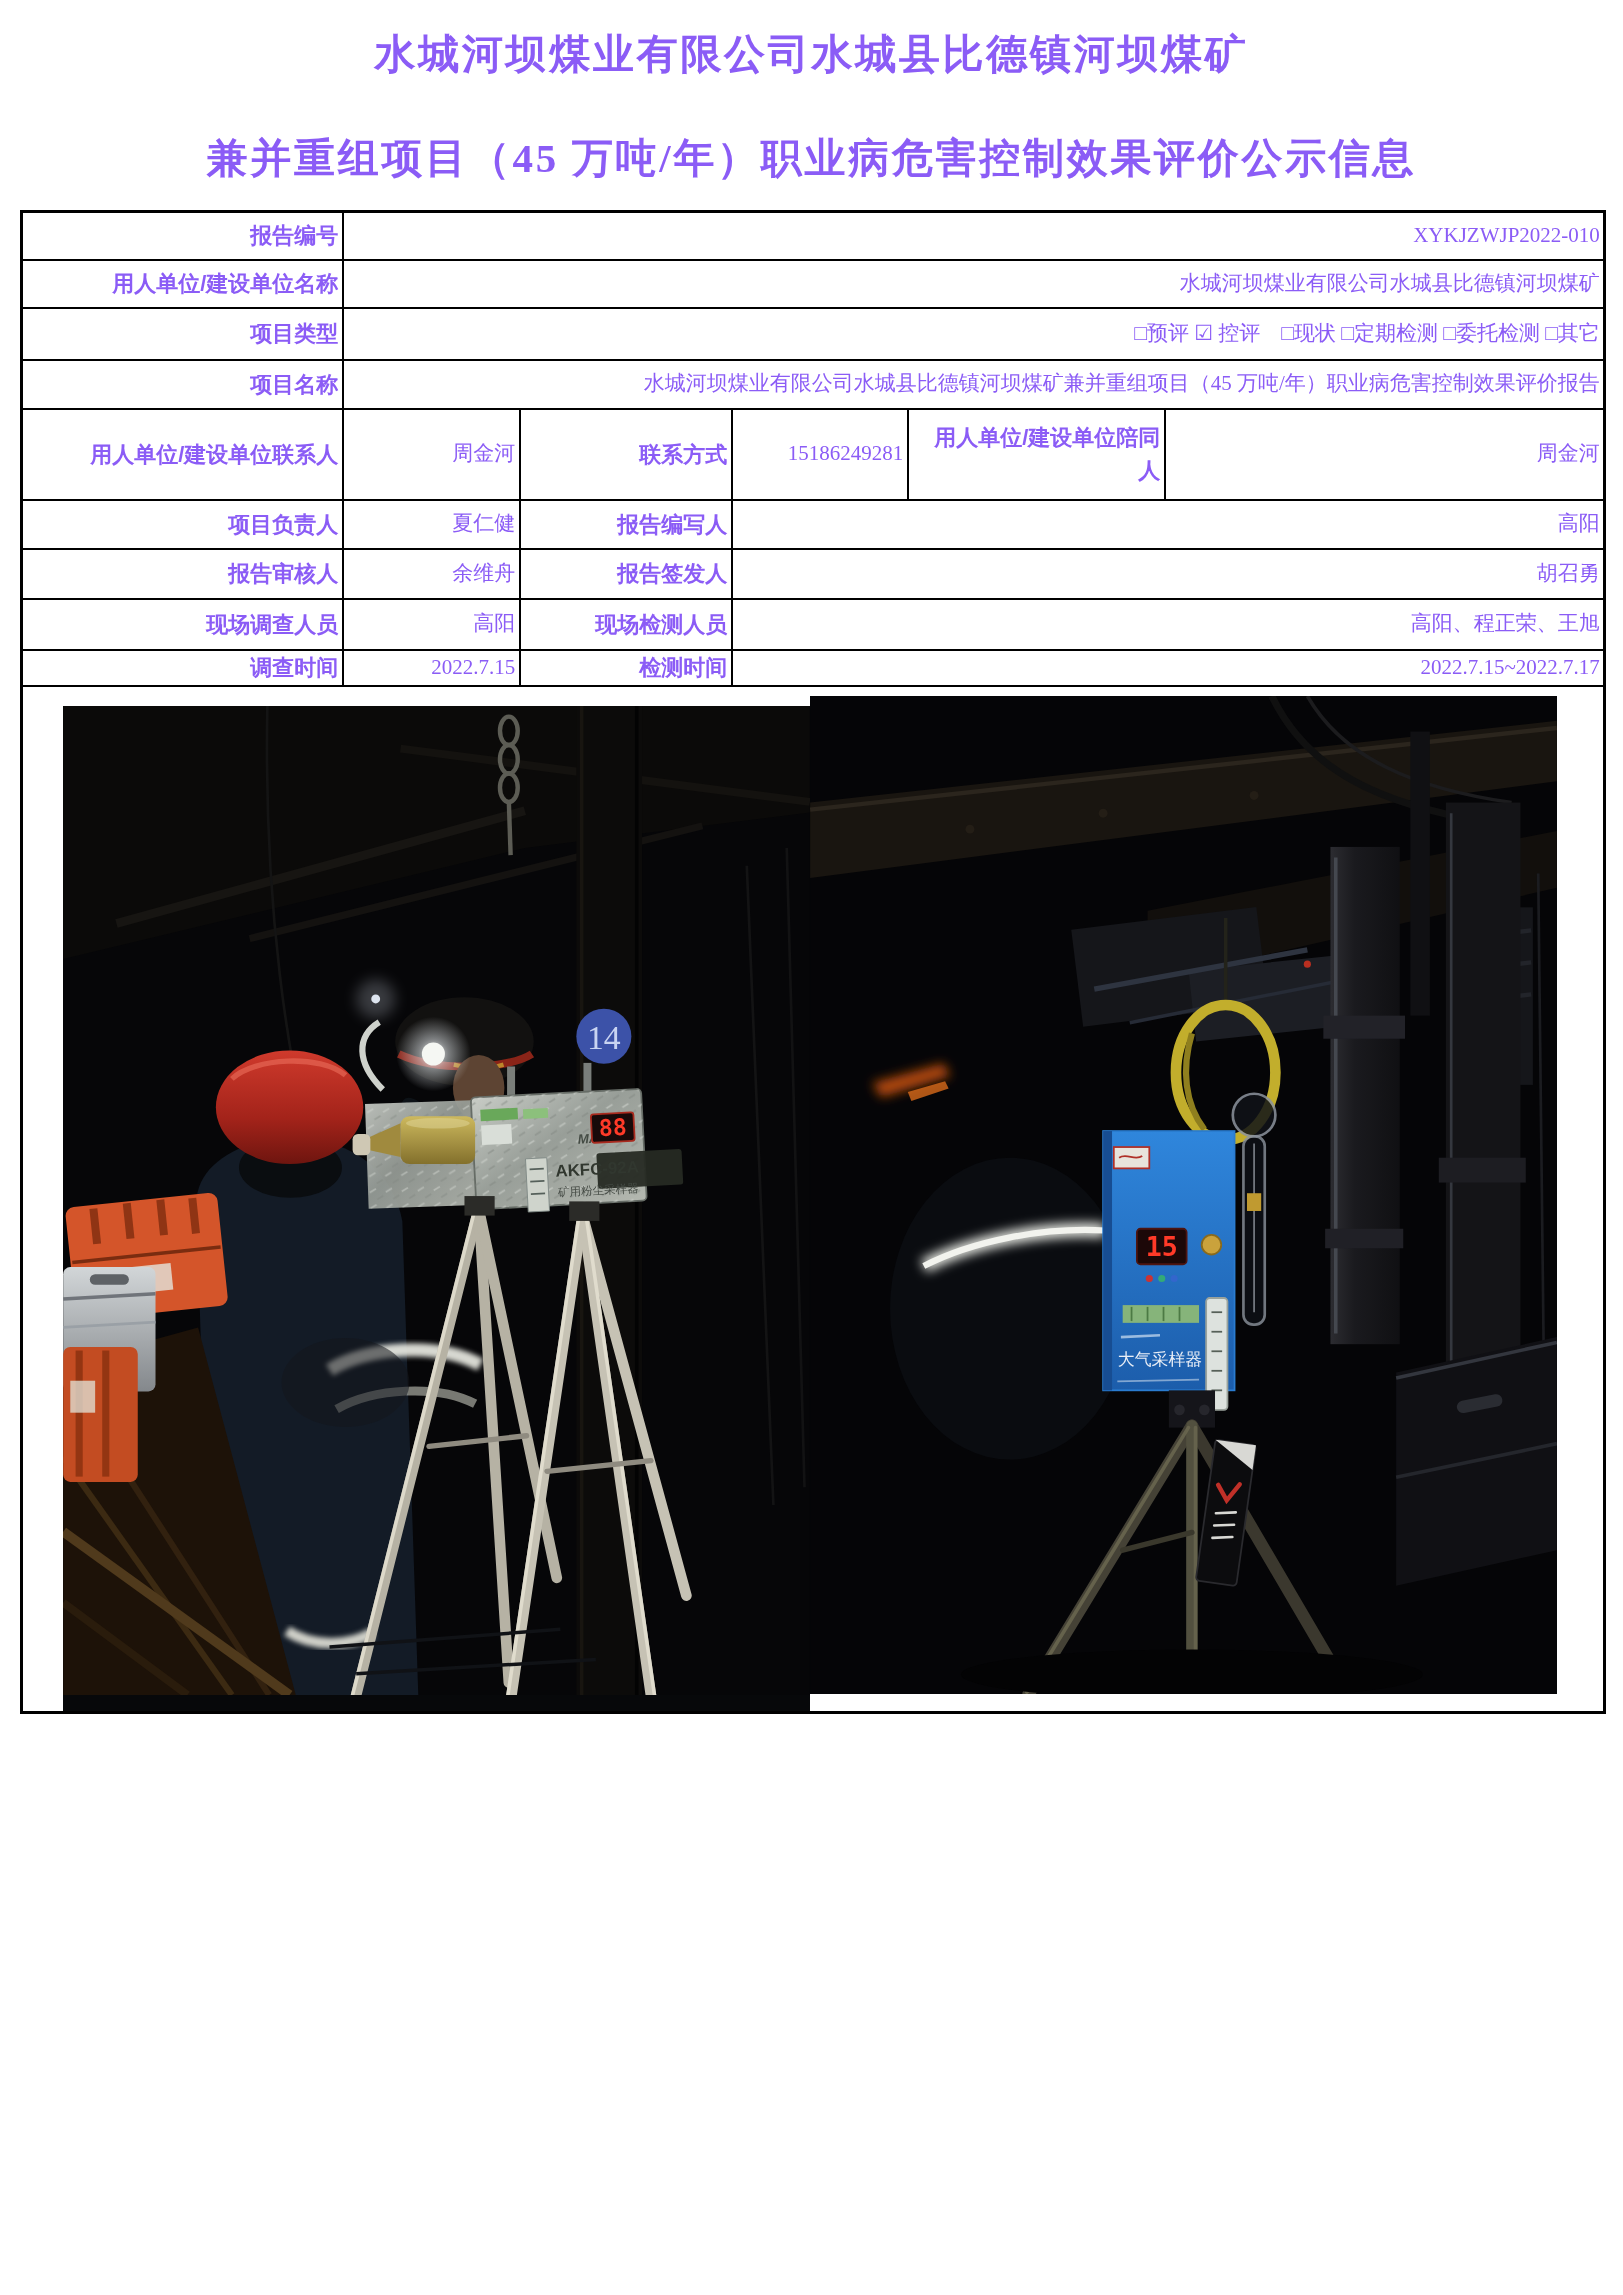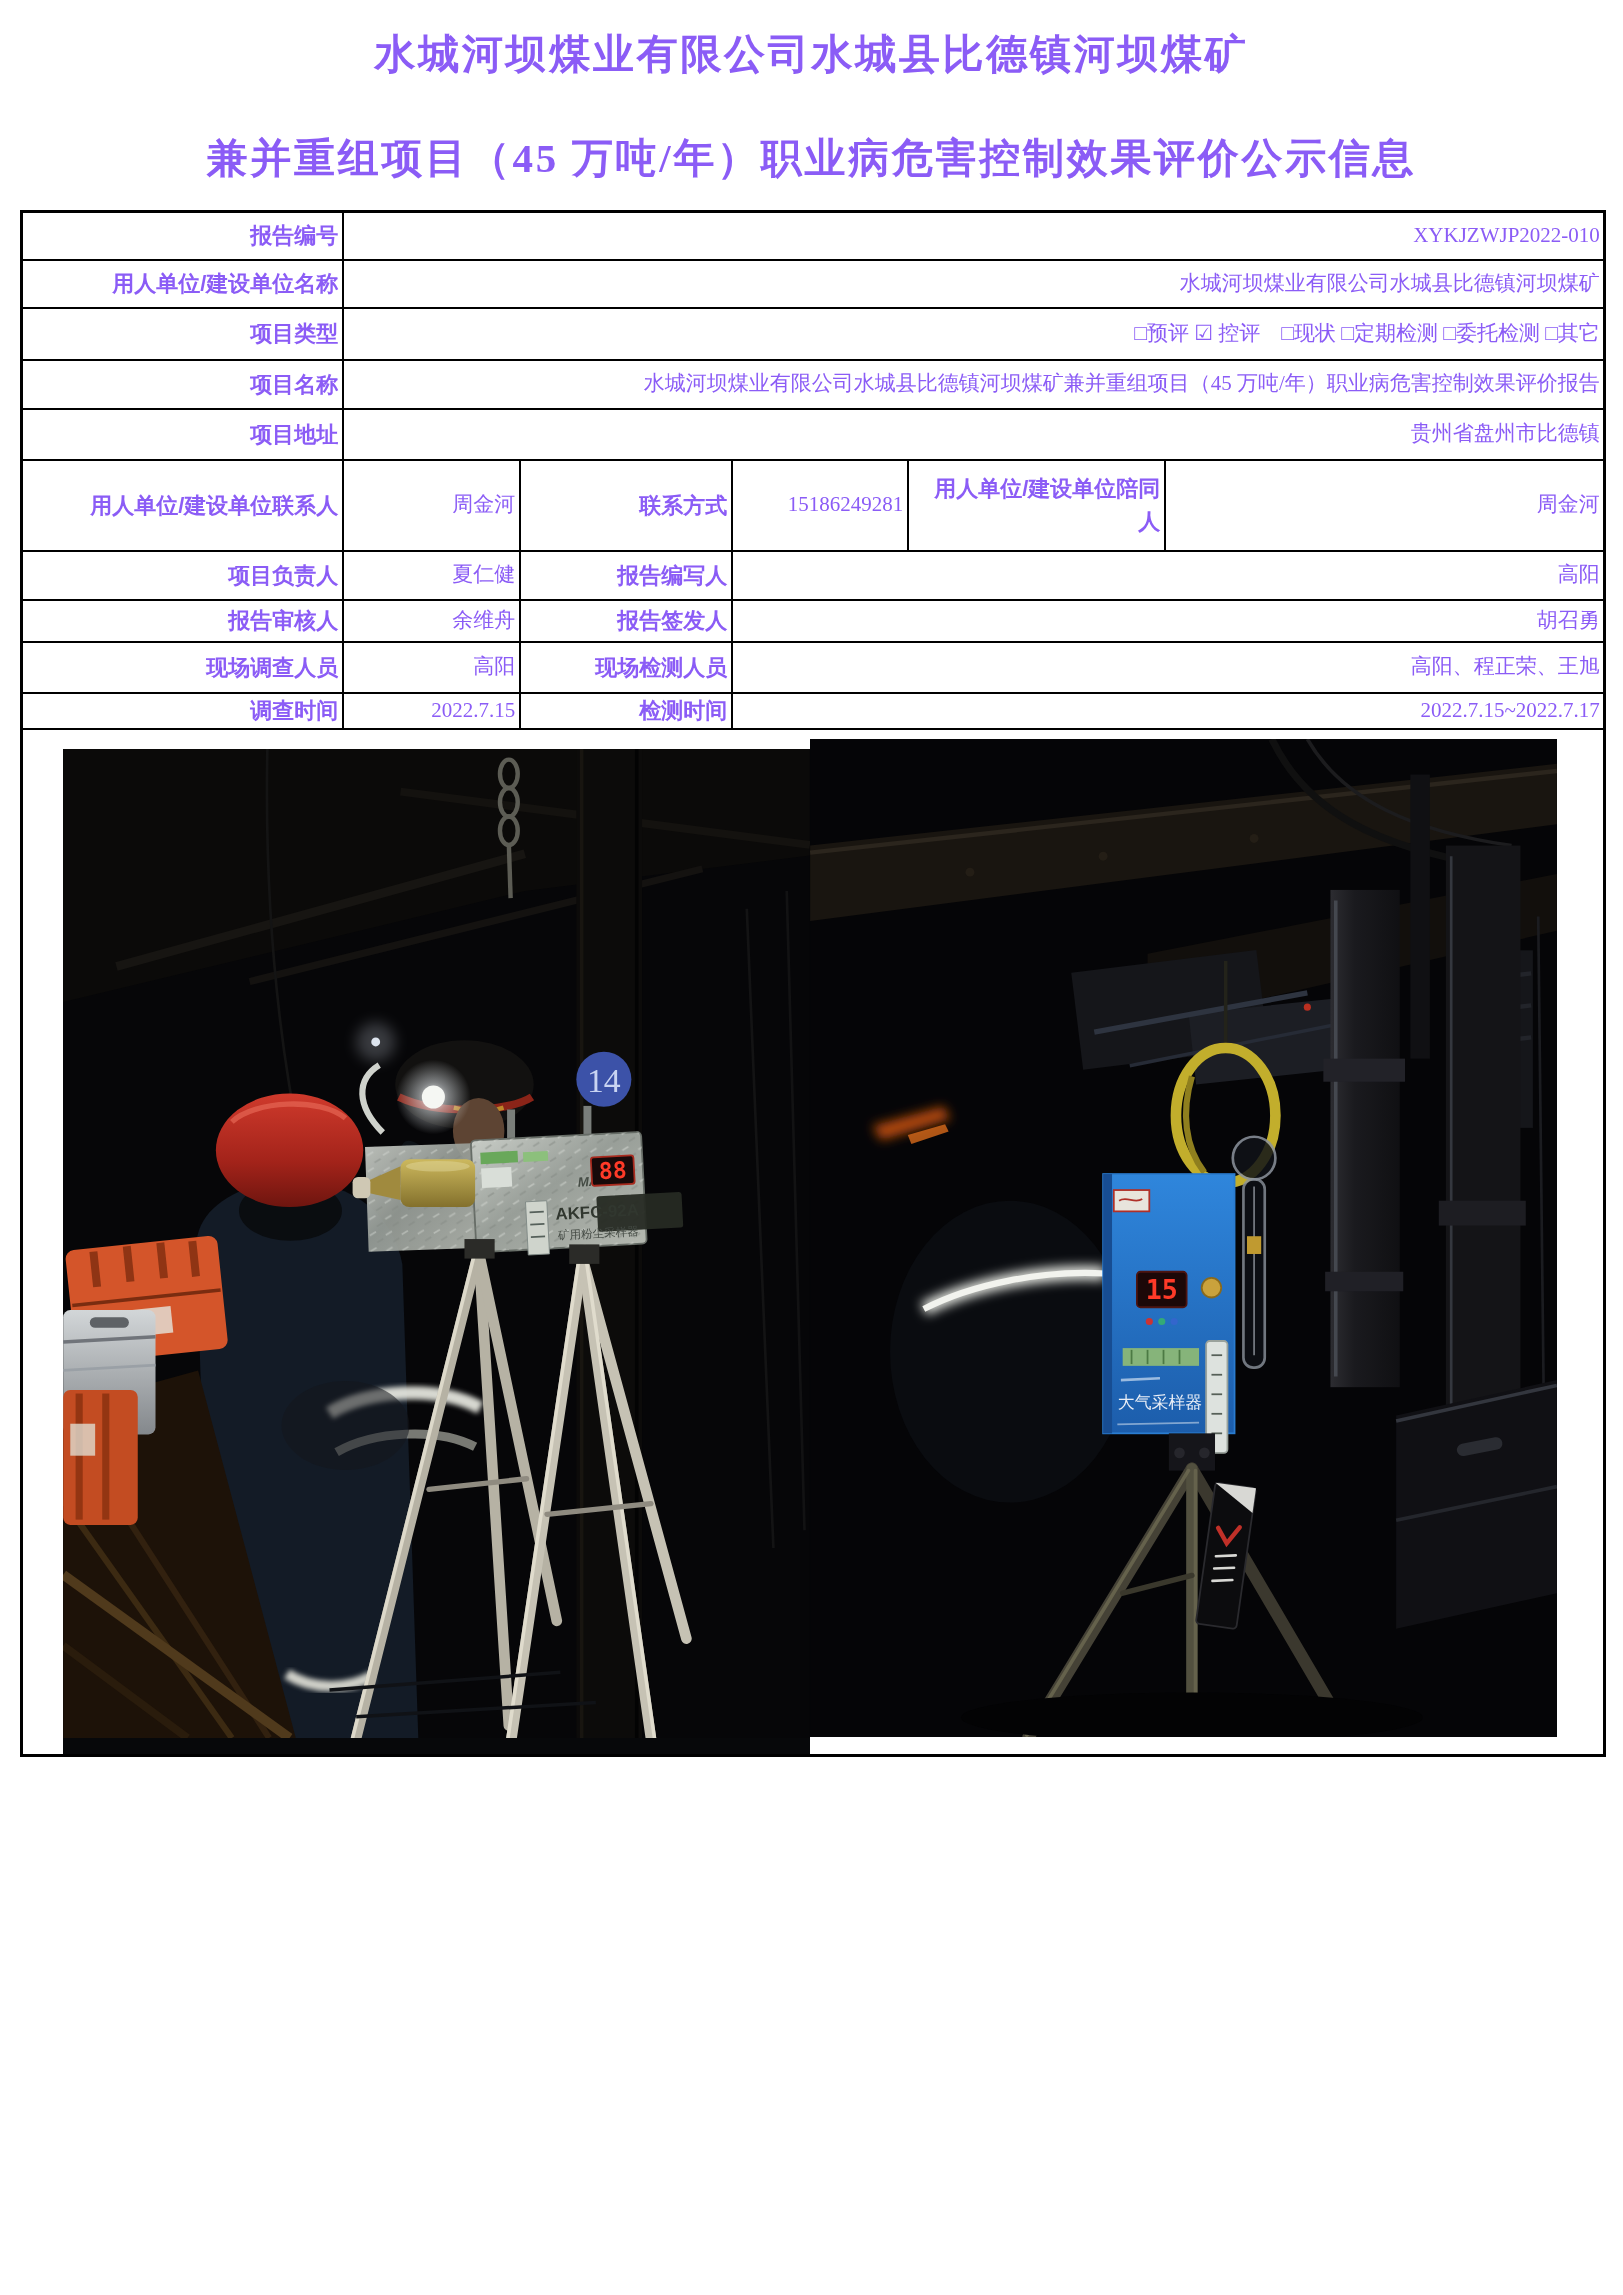--- a/index.html
+++ b/index.html
@@ -49,39 +49,35 @@
       <td class="val" colspan="5">水城河坝煤业有限公司水城县比德镇河坝煤矿</td>
     </tr>
     <tr style="height:52px">
       <td class="lbl">项目类型</td>
       <td class="val" colspan="5">□预评 ☑ 控评　□现状 □定期检测 □委托检测 □其它</td>
     </tr>
     <tr style="height:49px">
       <td class="lbl">项目名称</td>
       <td class="val" colspan="5">水城河坝煤业有限公司水城县比德镇河坝煤矿兼并重组项目（45 万吨/年）职业病危害控制效果评价报告</td>
     </tr>
-    <tr style="height:51px">
-      <td class="lbl">项目地址</td>
-      <td class="val" colspan="5">贵州省盘州市比德镇</td>
-    </tr>
     <tr style="height:91px">
       <td class="lbl">用人单位/建设单位联系人</td>
       <td class="val">周金河</td>
       <td class="lbl">联系方式</td>
       <td class="val">15186249281</td>
       <td class="lbl">用人单位/建设单位陪同人</td>
       <td class="val">周金河</td>
     </tr>
     <tr style="height:49px">
       <td class="lbl">项目负责人</td>
       <td class="val">夏仁健</td>
       <td class="lbl">报告编写人</td>
       <td class="val" colspan="3">高阳</td>
     </tr>
-    <tr style="height:42px">
+    <tr style="height:50px">
       <td class="lbl">报告审核人</td>
       <td class="val">余维舟</td>
       <td class="lbl">报告签发人</td>
       <td class="val" colspan="3">胡召勇</td>
     </tr>
     <tr style="height:51px">
       <td class="lbl">现场调查人员</td>
       <td class="val">高阳</td>
       <td class="lbl">现场检测人员</td>
       <td class="val" colspan="3">高阳、程正荣、王旭</td>

